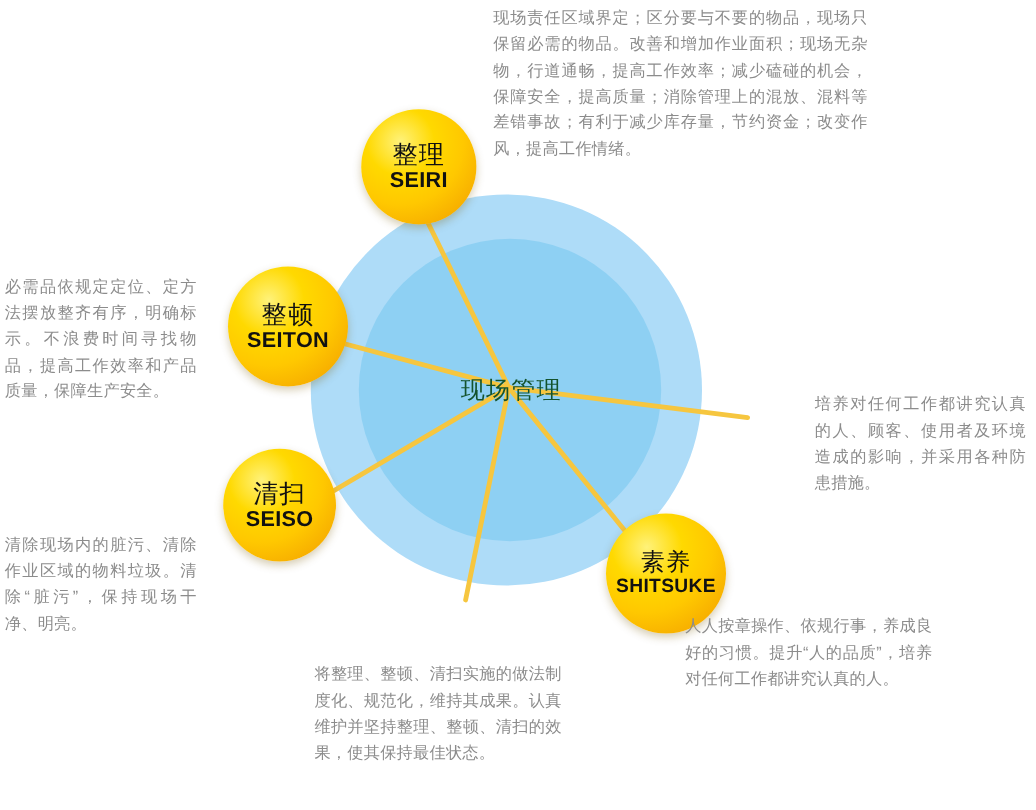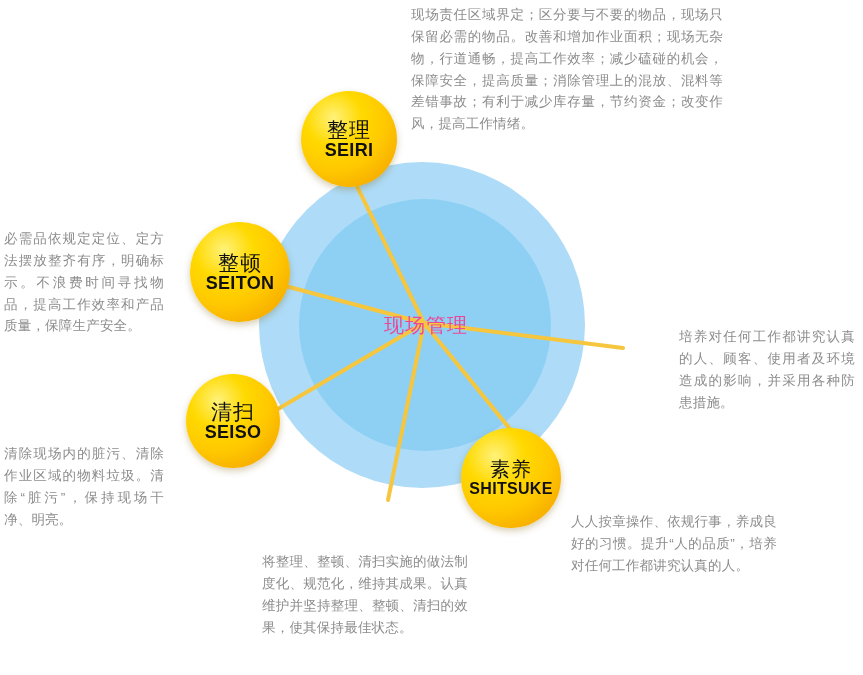--- a/index.html
+++ b/index.html
@@ -52,21 +52,21 @@
     font-weight: bold;
     letter-spacing: 0.3px;
     color: #111111;
   }
   .bubble.small .cn { font-size: 20px; }
   .bubble.small .en { font-size: 16px; }
 
   
   .center-label {
     position: absolute;
-    color: #ec4899;
+    color: #14532d;
     font-size: 20px;
     font-weight: normal;
     letter-spacing: 1px;
     white-space: nowrap;
     text-align: center;
   }
 
   
   .desc {
     position: absolute;
@@ -125,21 +125,21 @@
     <div class="cn">整顿</div>
     <div class="en">SEITON</div>
   </div>
 
   <div class="bubble" style="left:186px; top:374px; width:94px; height:94px;">
     <div class="cn">清扫</div>
     <div class="en">SEISO</div>
   </div>
 
 
-  <div class="bubble small" style="left:461px; top:428px; width:100px; height:100px;">
+  <div class="bubble small" style="left:505px; top:428px; width:100px; height:100px;">
     <div class="cn">素养</div>
     <div class="en">SHITSUKE</div>
   </div>
 
 
   <div class="desc" style="left:411px; top:4px; width:312px;">现场责任区域界定；区分要与不要的物品，现场只保留必需的物品。改善和增加作业面积；现场无杂物，行道通畅，提高工作效率；减少磕碰的机会，保障安全，提高质量；消除管理上的混放、混料等差错事故；有利于减少库存量，节约资金；改变作风，提高工作情绪。</div>
 
   <div class="desc" style="left:4px; top:228px; width:160px;">必需品依规定定位、定方法摆放整齐有序，明确标示。不浪费时间寻找物品，提高工作效率和产品质量，保障生产安全。</div>
 
   <div class="desc" style="left:4px; top:443px; width:160px;">清除现场内的脏污、清除作业区域的物料垃圾。清除“脏污”，保持现场干净、明亮。</div>

